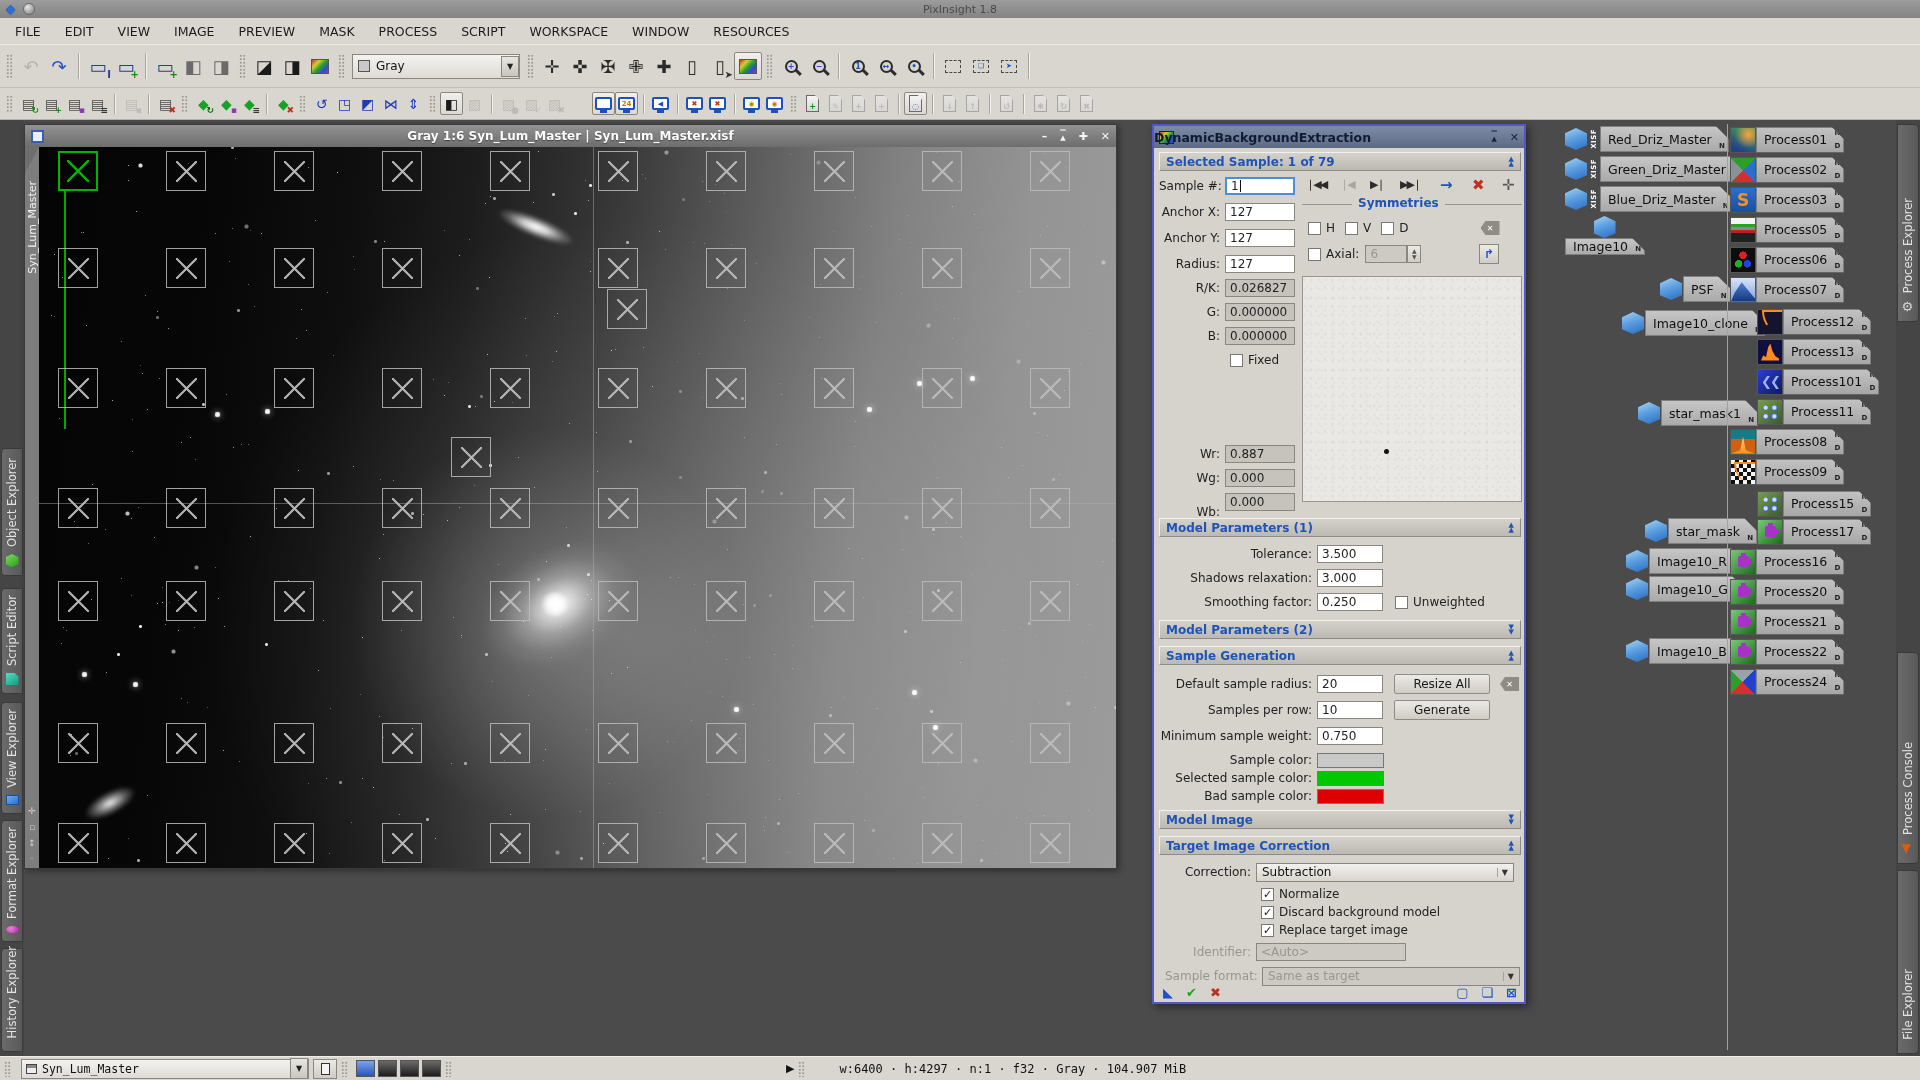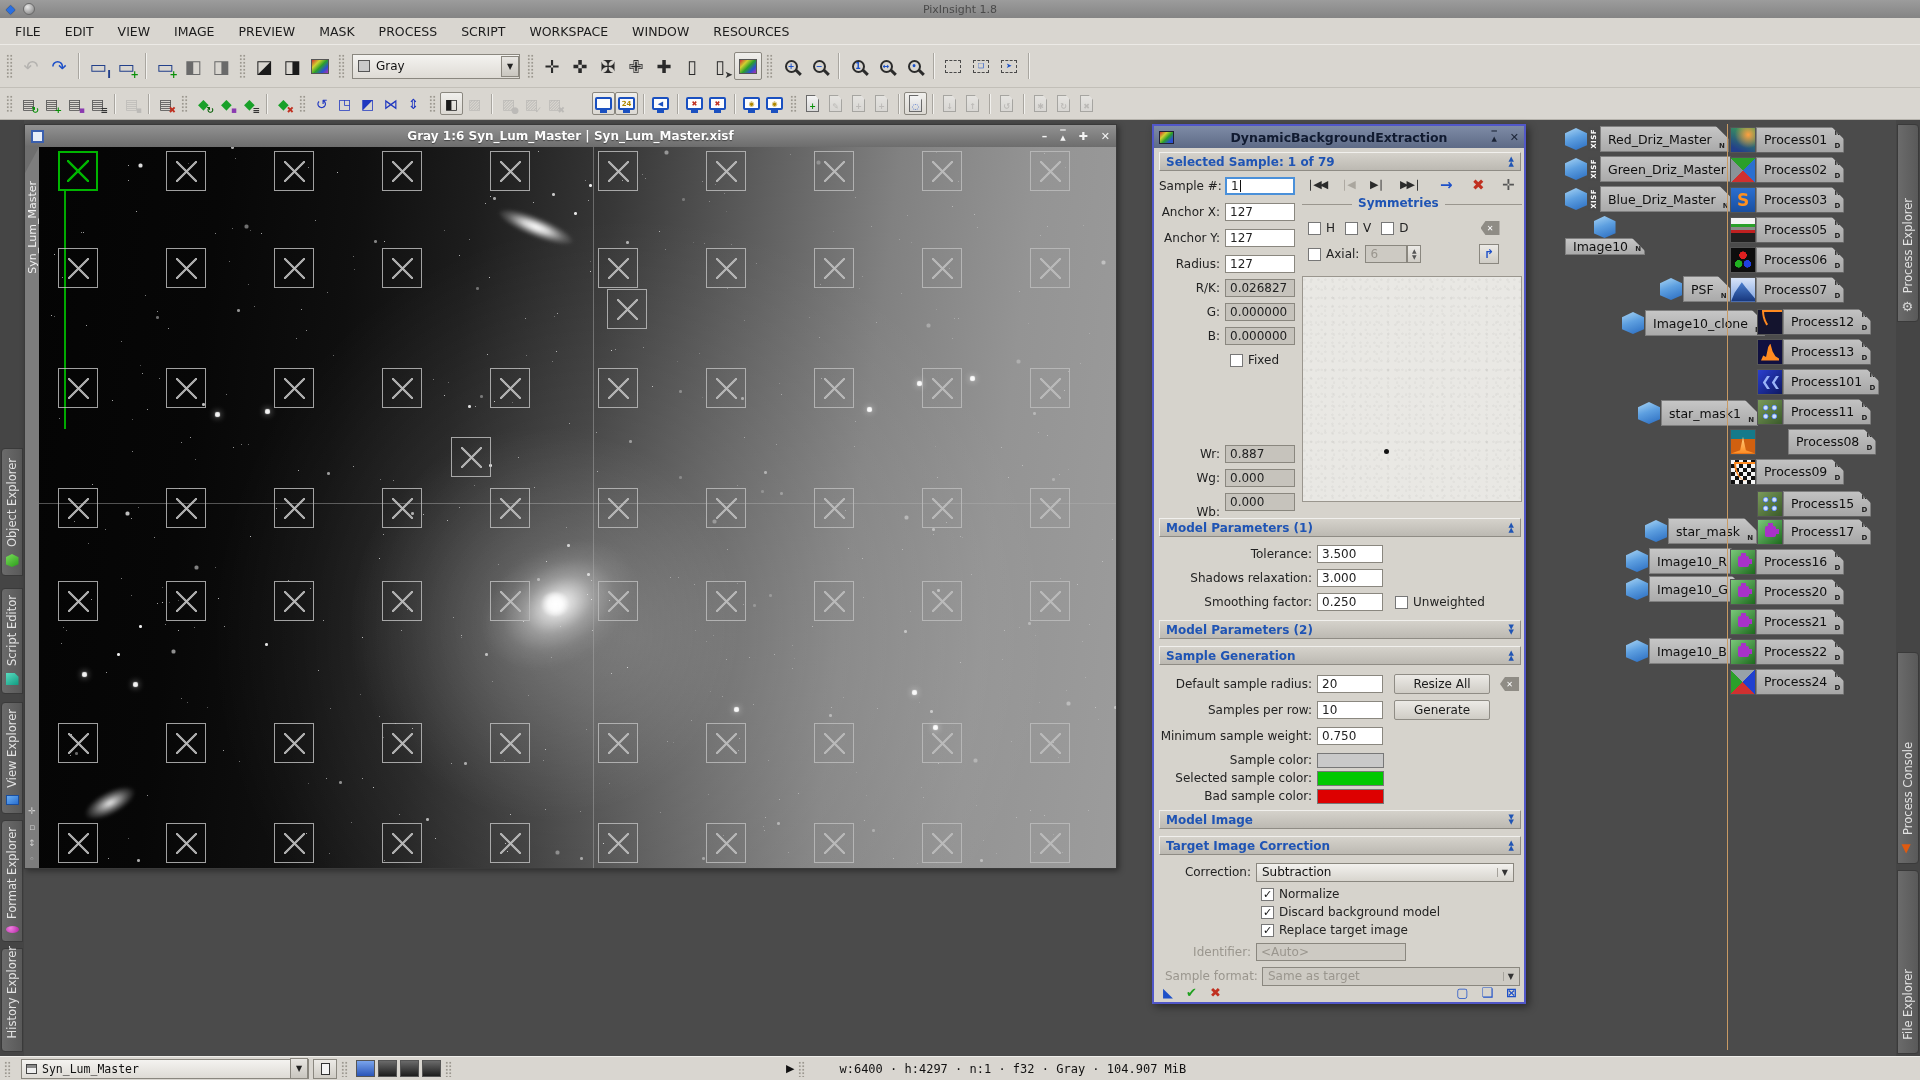--- a/index.html
+++ b/index.html
@@ -120,21 +120,21 @@
     background-size:22px 22px; background-position:center; background-repeat:no-repeat; }
   #stars1, #stars2 { position:absolute; width:1px; height:1px; border-radius:50%; }
 
   
   #dbe { position:absolute; left:1152px; top:124px; width:374px; height:880px;
     background:#d6d3cc; border:2px solid #5157c8; box-shadow:3px 3px 8px rgba(0,0,0,.45); }
   #dbe .dtitle { position:absolute; left:0; top:0; right:0; height:22px;
     background:linear-gradient(#7e8ba6,#5d6a86); display:flex; align-items:center; padding:0 5px; }
   #dbe .dtitle .dticon { width:15px; height:13px; border:1px solid #223;
     background:linear-gradient(135deg,#d03030,#d0d030 30%,#2aa02a 55%,#2a50d0 80%); }
-  #dbe .dtitle .dttext { position:absolute; left:0; right:0; text-align:center; font-weight:bold;
+  #dbe .dtitle .dttext { position:absolute; left:0; right:0; font-weight:bold;
     font-size:12.5px; color:#101a30; }
   #dbe .dtitle .wbtns { color:#1a2335; }
   .shdr { position:absolute; left:5px; width:362px; height:19px; background:linear-gradient(#d5d2cb,#bcb9b2);
     border:1px solid; border-color:#f1f0ed #8f8c85 #8f8c85 #f1f0ed; display:flex; align-items:center;
     padding:0 6px; font-weight:bold; color:#1f54b4; font-size:12px; }
   .coll { margin-left:auto; display:flex; flex-direction:column; line-height:5px; font-size:7px; color:#1f54b4; }
   .drow { position:absolute; height:20px; display:flex; align-items:center; font-size:12px; color:#222; }
   .dlab { text-align:right; padding-right:5px; white-space:nowrap; }
   .dlab.dis { color:#9a968e; }
   .din { height:18px; border:1px solid #8a877f; background:#fff; font-size:12px; padding:0 4px;
@@ -983,21 +983,21 @@
       <span class="plate" style="background: linear-gradient(rgb(194, 194, 194), rgb(166, 166, 166));">
         <span>Process11</span>
         <span class="ndmark">
           <span>N</span>
           <span>D</span>
         </span>
       </span>
     </div>
     <div class="procitem" style="left: 1730px; top: 428px;">
       <span class="picon pi-psf"></span>
-      <span class="plate" style="background: linear-gradient(rgb(194, 194, 194), rgb(166, 166, 166)); margin-left: 32px;">
+      <span class="plate" style="background: linear-gradient(rgb(194, 194, 194), rgb(166, 166, 166));">
         <span>Process08</span>
         <span class="ndmark">
           <span>N</span>
           <span>D</span>
         </span>
       </span>
     </div>
     <div class="procitem" style="left: 1730px; top: 458px;">
       <span class="picon pi-checker"></span>
       <span class="plate" style="background: linear-gradient(rgb(194, 194, 194), rgb(166, 166, 166));">

